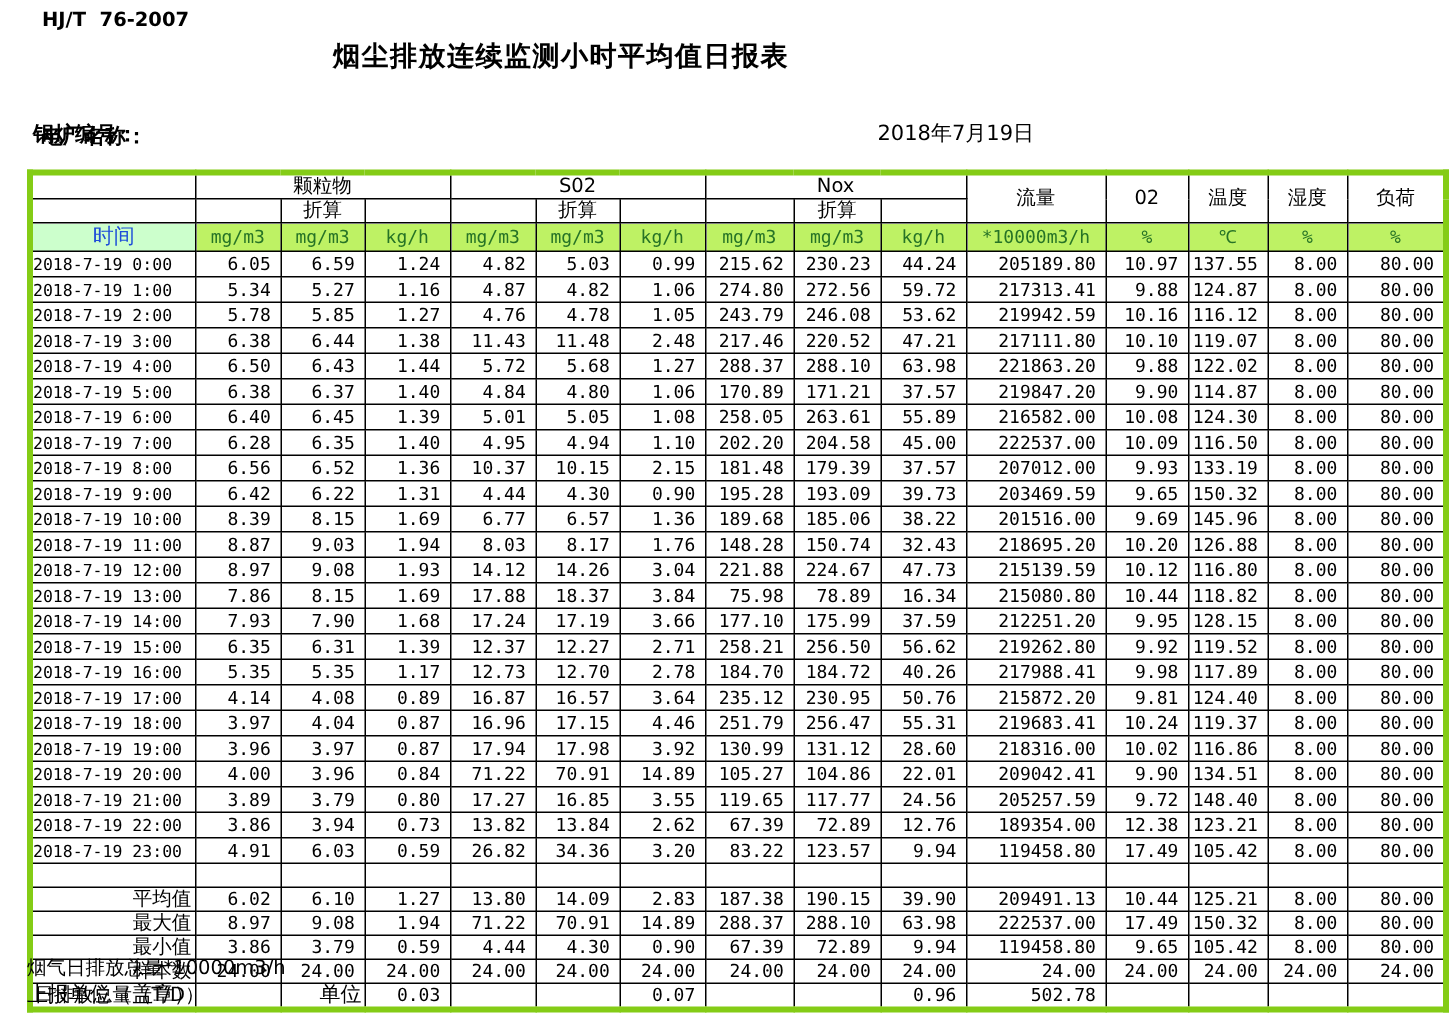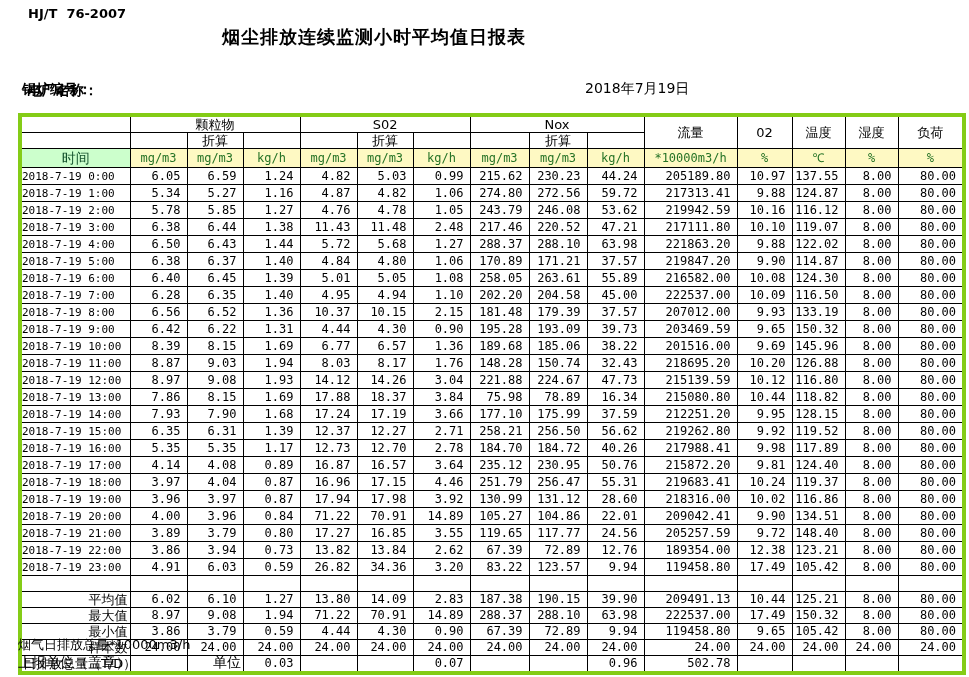--- a/index.html
+++ b/index.html
@@ -11,23 +11,23 @@
   .boiler{position:absolute;left:22px;top:81px;font-weight:bold;font-size:14px;}
   .rdate{position:absolute;left:585px;top:80px;font-size:14px;}
 
   table{position:absolute;left:18px;top:113px;width:944px;border-collapse:collapse;
         table-layout:fixed;border:4px solid #84cc16;}
   td{border:1px solid #000;padding:0;white-space:nowrap;overflow:hidden;height:16px;
      font-family:"DejaVu Sans Mono",monospace;font-size:12px;line-height:15px;}
   thead tr.r1 td, thead tr.r2 td{height:14px;}
   thead tr.r3 td{height:18px;}
   .grp{text-align:center;font-family:"DejaVu Sans",sans-serif;font-size:13px;}
-  .green{background:#ccffcc;color:#14532d;text-align:center;}
+  .green{background:#ccffcc;color:#1d4ed8;text-align:center;}
   .green.timehead{font-family:"DejaVu Sans",sans-serif;font-size:14px;}
-  .unit{background:#fef9c3;color:#267326;text-align:center;font-size:12px;}
+  .unit{background:#bef264;color:#267326;text-align:center;font-size:12px;}
   td.time{text-align:left;padding-right:4px;font-size:11px;}
   td.num{text-align:right;padding-right:6px;}
   td.lab{text-align:right;padding-right:2px;font-family:"DejaVu Sans",sans-serif;font-size:13px;}
   td.lab-left{text-align:left;padding-left:1px;font-family:"DejaVu Sans",sans-serif;font-size:13px;}
   tr.spacer td{height:15px;}
   tbody tr.sum td{height:15px;}
 
   .f1{position:absolute;left:18px;top:636px;font-size:13px;}
   .f2{position:absolute;left:18px;top:654px;font-size:14px;}
   .f3{position:absolute;left:213px;top:654px;font-size:14px;text-align:right;}

